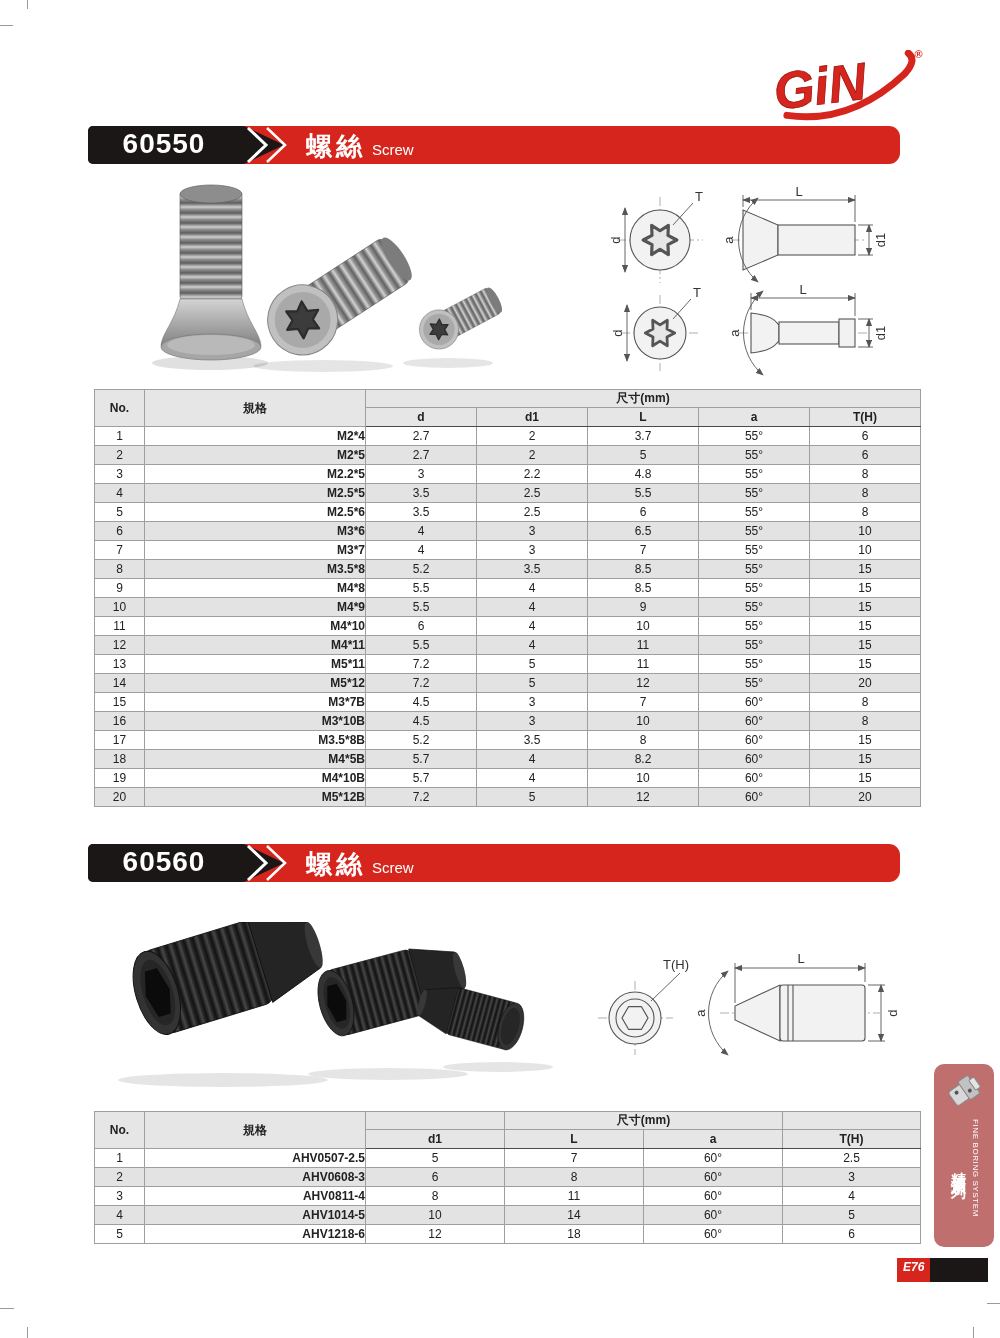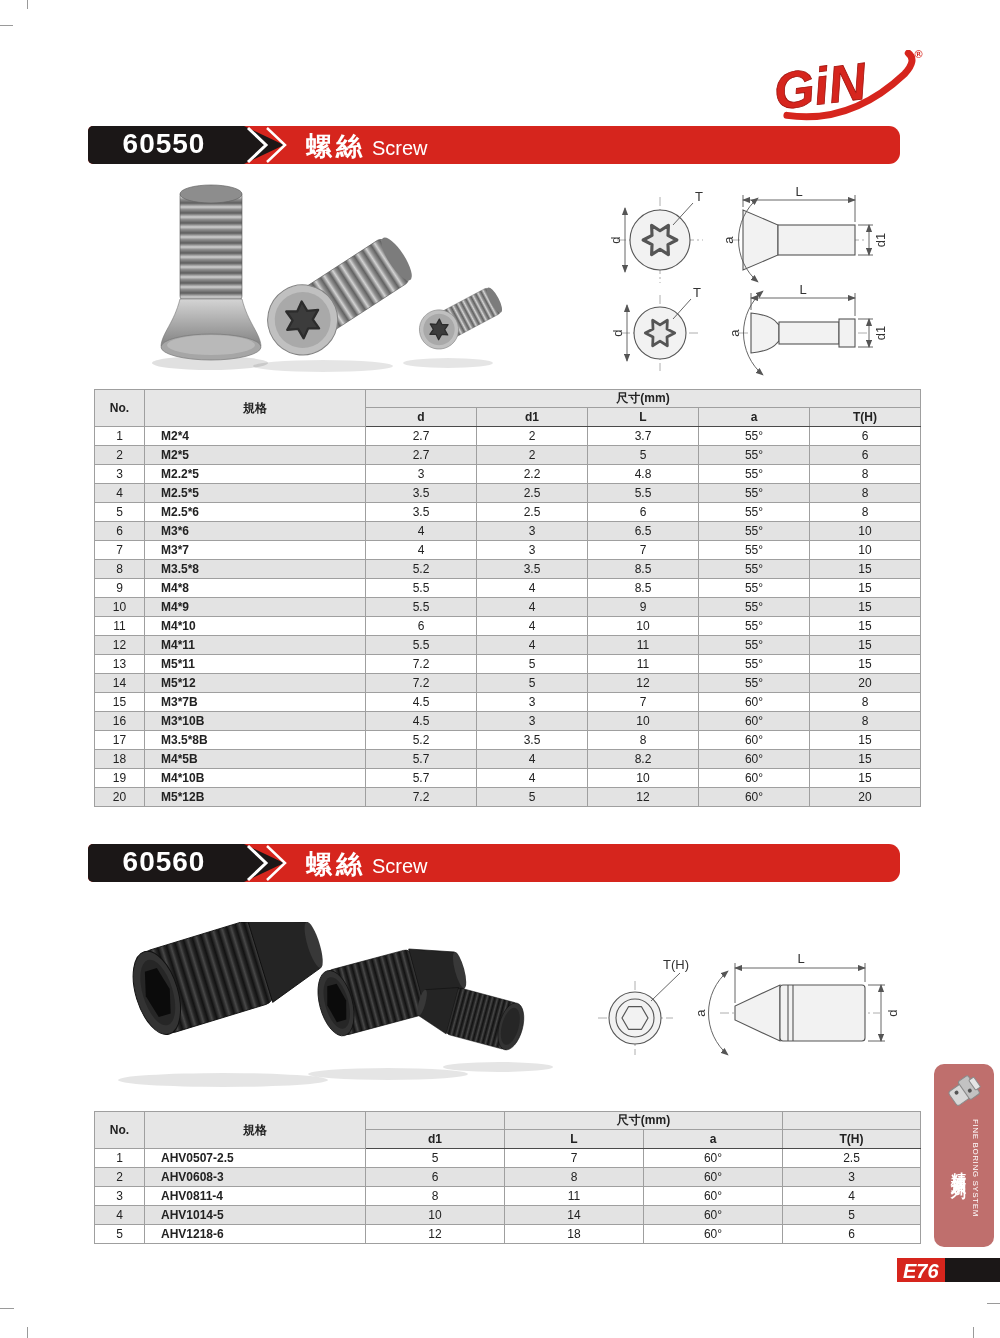--- a/index.html
+++ b/index.html
@@ -17,33 +17,33 @@
   .banner { position:absolute; left:88px; width:812px; height:38px; }
   .banner-red { position:absolute; inset:0; background:var(--red); border-radius:5px 11px 11px 5px; }
   .banner-black { position:absolute; left:0; top:0; width:196px; height:38px; background:var(--ink);
                   border-radius:5px 0 0 5px;
                   clip-path: polygon(0 0, 156px 0, 196px 19px, 156px 38px, 0 38px); }
   .banner-chev { position:absolute; left:150px; top:0; }
   .banner-code { position:absolute; left:0; top:2px; width:152px; text-align:center;
                  font-size:28px; font-weight:bold; color:#fff; letter-spacing:1px; }
   .banner-title { position:absolute; left:218px; top:3px; color:#fff; white-space:nowrap; }
   .banner-title .zh { font-size:26px; font-weight:bold; letter-spacing:4px;margin-top:16px; }
-  .banner-title .en { font-size:20px; margin-left:6px; }
+  .banner-title .en { font-size:15px; margin-left:6px; }
 
   
   .spec-table { position:absolute; left:94px; width:826px; border-collapse:collapse; table-layout:fixed;
                 font-size:12px; color:#222; background:#fff; border:1.5px solid #4a4a4a; }
   .spec-table th, .spec-table td { border:1px solid #9f9f9f; text-align:center; padding:0; height:19px;
                                    font-weight:normal; overflow:hidden; white-space:nowrap; }
   .spec-table thead th { background:var(--headbg); }
   .spec-table thead .h1 th { height:17px;font-weight:bold; }
   .spec-table thead .sub th { font-weight:bold; border-bottom:1.5px solid #4a4a4a; }
   .spec-table thead th.c-dim { font-weight:bold; }
   .spec-table tbody tr:nth-child(even) { background:var(--rowshade); }
-  .spec-table tbody td:nth-child(2) { text-align:left; padding-left:16px; font-weight:bold; }
+  .spec-table tbody td:nth-child(2) { text-align:right; font-weight:bold; }
   .t1 { top:389px; } .t2 { top:1111px; }
 
   
   .photo1 { position:absolute; left:148px; top:183px; }
   .diagram1 { position:absolute; left:603px; top:183px; }
   .photo2 { position:absolute; left:108px; top:922px; }
   .diagram2 { position:absolute; left:585px; top:945px; }
   .dg-line { stroke:#555; stroke-width:1.1; fill:none; }
   .dg-fill { fill:#f2f2f2; stroke:#555; stroke-width:1.1; }
   .dg-center { stroke:#999; stroke-width:0.8; fill:none; stroke-dasharray:9 3 2 3; }
@@ -54,21 +54,21 @@
   .side-tab { position:absolute; left:934px; top:1064px; width:60px; height:183px;
               background:var(--rose); border-radius:10px; text-align:center; }
   .side-tab .tool { margin-top:7px; }
   .side-tab .texts { display:flex; justify-content:center; gap:3px; margin-top:4px; }
   .zh-vert { writing-mode:vertical-rl; font-size:15px; font-weight:bold; color:#fff; letter-spacing:4px; }
   .en-vert { writing-mode:vertical-rl; font-size:8px; color:#fff; letter-spacing:0.6px; }
 
   
   .footer { position:absolute; left:897px; top:1258px; display:flex; height:24px; }
   .page-red { background:var(--red); color:#fff; font-weight:bold; font-style:italic;
-              font-size:20px; padding:2px 6px 0 6px; }
+              font-size:12px; padding:2px 6px 0 6px; }
   .page-black { background:var(--ink); width:58px; }
 </style>
 </head>
 <body>
 
 <div class="page">
 
   <div class="mark" style="left:27px;top:0;width:1px;height:9px"></div>
   <div class="mark" style="left:0;top:25px;width:13px;height:1px"></div>
   <div class="mark" style="left:0;top:1308px;width:14px;height:1px"></div>

